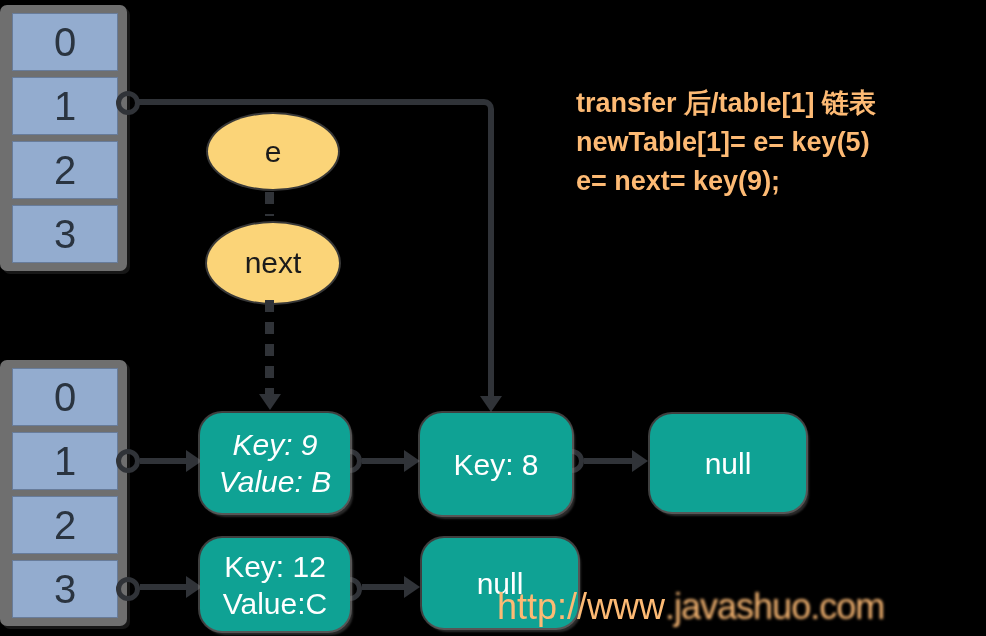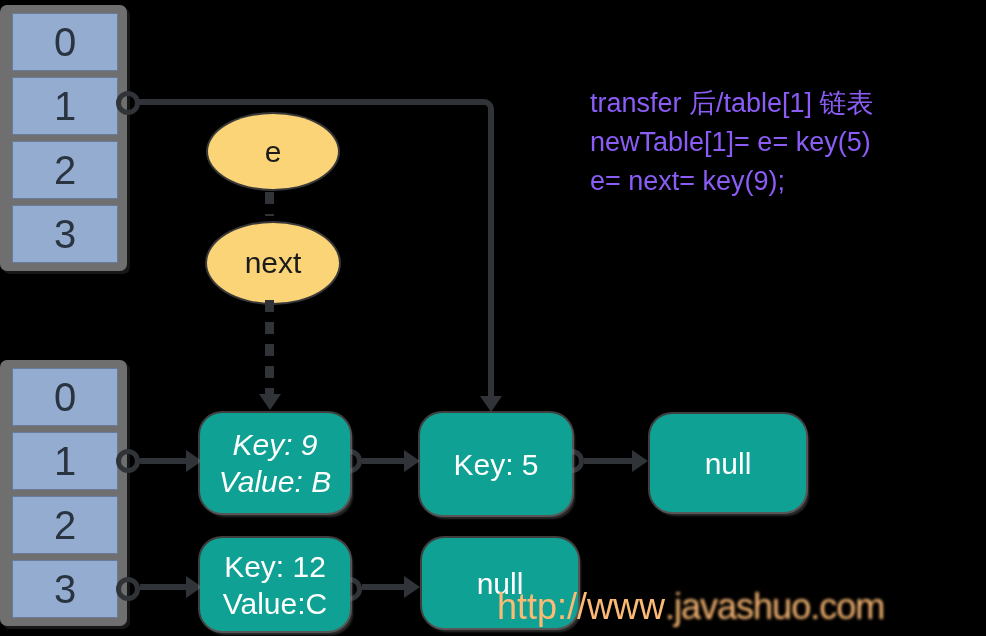--- a/index.html
+++ b/index.html
@@ -55,22 +55,22 @@
     border-top:11px solid transparent;border-bottom:11px solid transparent;
     border-left:16px solid #303338;
   }
   .head-down{
     position:absolute;width:0;height:0;
     border-left:11px solid transparent;border-right:11px solid transparent;
     border-top:16px solid #303338;
   }
   
   .annotation{
-    position:absolute;left:590px;top:84px;width:396px;
-    color:#8b5cf6;font-size:27px;font-weight:400;line-height:39px;
+    position:absolute;left:576px;top:84px;width:396px;
+    color:#fdba74;font-size:27px;font-weight:700;line-height:39px;
     white-space:nowrap;
   }
   .watermark{
     position:absolute;left:497px;top:586px;
     font-size:36px;color:#fdba74;white-space:nowrap;z-index:9;
   }
   .watermark .wm-blur{filter:blur(1.6px);letter-spacing:-1px;}
 </style>
 </head>
 <body>
@@ -126,21 +126,21 @@
   <div class="dash" style="left:265px;top:192px;height:24px;"></div>
   <div class="dash" style="left:265px;top:300px;height:94px;"></div>
   <div class="head-down" style="left:259px;top:394px;"></div>
 
   <div class="node" style="left:200px;top:413px;width:150px;height:100px;font-style:italic;">
     <div>Key: 9</div>
     <div>Value: B</div>
   </div>
 
   <div class="node" style="left:420px;top:413px;width:152px;height:102px;">
-    <div>Key: 5</div>
+    <div>Key: 8</div>
   </div>
 
   <div class="node" style="left:650px;top:414px;width:156px;height:98px;">
     <div>null</div>
   </div>
 
   <div class="node" style="left:200px;top:538px;width:150px;height:93px;">
     <div>Key: 12</div>
     <div>Value:C</div>
   </div>

